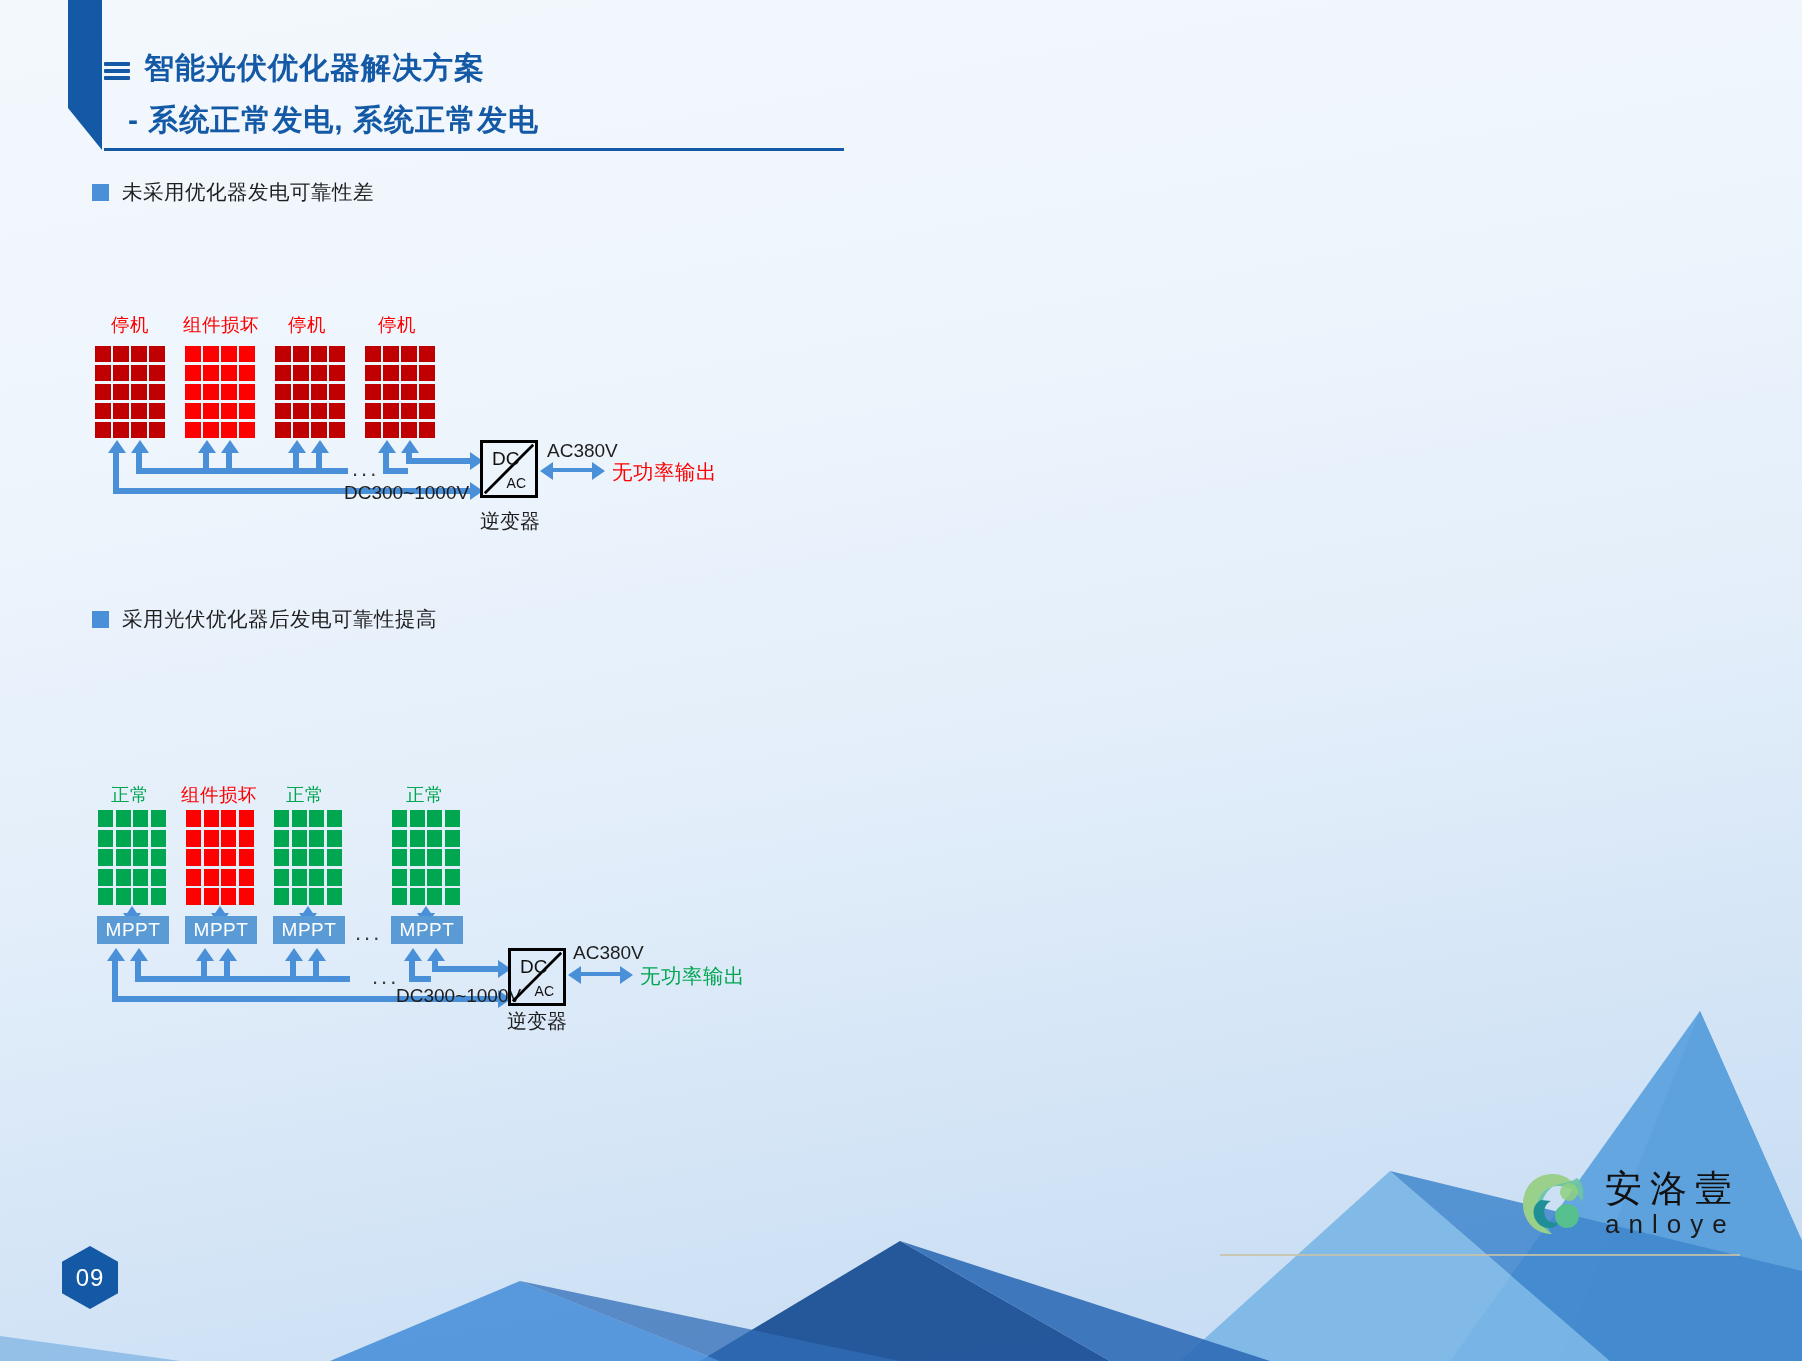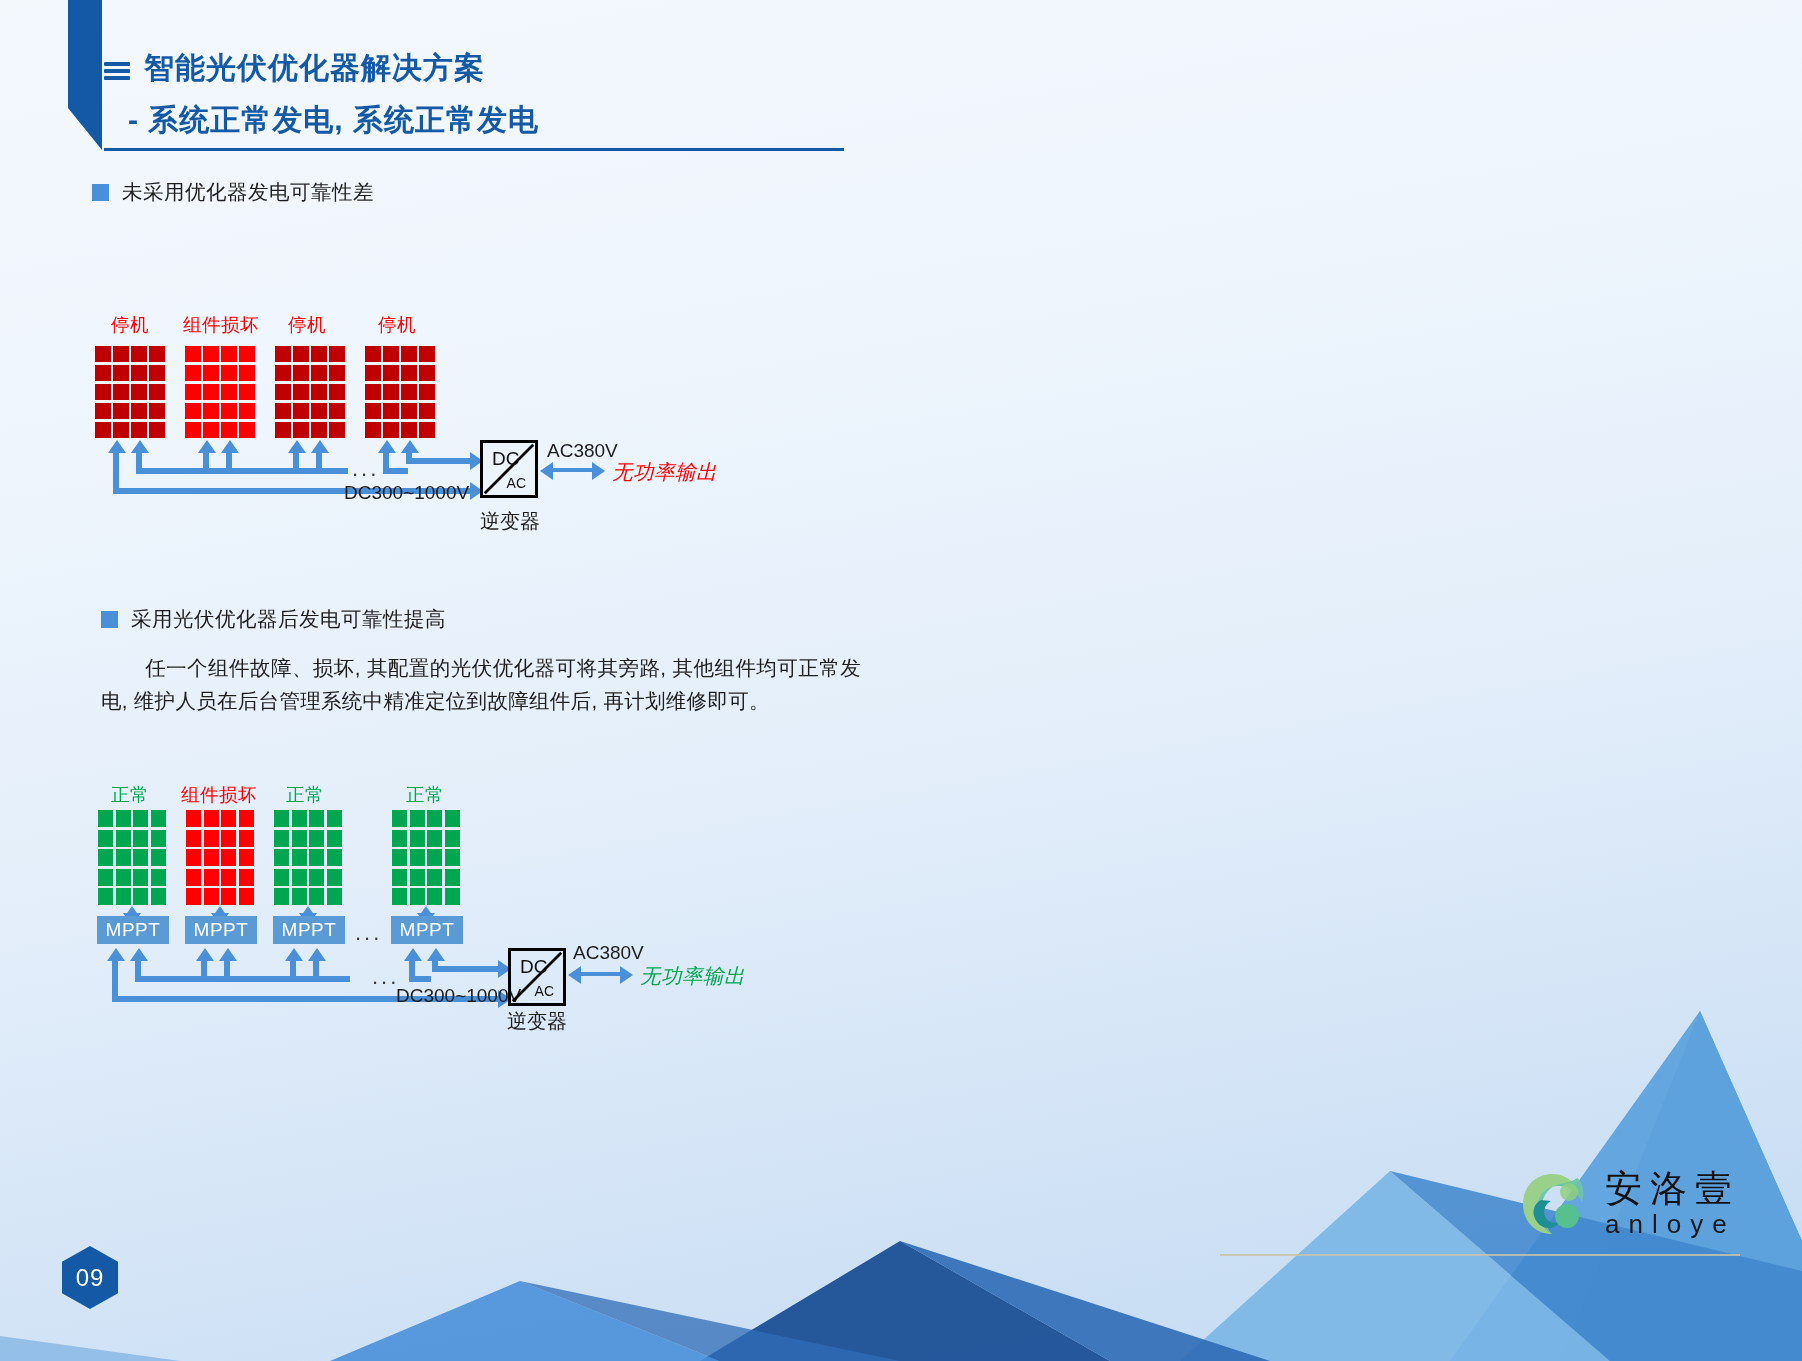--- a/index.html
+++ b/index.html
@@ -117,21 +117,21 @@
     position:absolute; font-size:20px; color:#1d1d1d; white-space:nowrap;
     text-align:center;
   }
   .dc-label {
     position:absolute; font-size:19px; color:#1d1d1d; white-space:nowrap;
   }
   .ac-label {
     position:absolute; font-size:19px; color:#1d1d1d; white-space:nowrap;
   }
   .out-label {
-    position:absolute; font-size:20.5px; white-space:nowrap; letter-spacing:.5px;font-style:italic;
+    position:absolute; font-size:20.5px; white-space:nowrap; letter-spacing:.5px;
   }
   .out-red { color:#ff0000; }
   .out-green { color:#00a650; }
 
   .mppt {
     position:absolute; background:#5b9bd5; color:#fff;
     font-size:19px; display:flex; align-items:center; justify-content:center;
     letter-spacing:.5px;
   }
 
@@ -333,26 +333,25 @@
     </div>
     <div class="inv-caption" style="left:470px;top:508px;width:80px;">逆变器</div>
 
     <div class="ac-label" style="left:547px;top:440px;">AC380V</div>
     <div class="arrow-left" style="left:540px;top:462px;"></div>
     <div class="wire" style="left:552px;top:468px;width:42px;height:4px;"></div>
     <div class="arrow-right" style="left:592px;top:462px;"></div>
     <div class="out-label out-red" style="left:612px;top:458px;">无功率输出</div>
   </div>
 
-  <div class="section" style="top:605px;margin-left:9px;">
+  <div class="section" style="top:605px;">
     <div class="sec-head">
       <span class="sec-sq"></span>
       <span class="sec-title">采用光伏优化器后发电可靠性提高</span>
     </div>
-    <div class="sec-body"><span class="indent"></span><span>任一个组件故障、损坏, 其配置的光伏优化器可将其旁路, 其他组件均可正常发电, 维护人员在后台管理系统中精准定位到故障组件后, 再计划维修即可。</span></div>
   </div>
 
   <div class="diagram" style="left:0;top:0;width:1802px;height:1361px;">
 
     <div class="panel-label lbl-green" style="left:90px;top:782px;width:80px;">正常</div>
     <div class="panel-label lbl-red" style="left:175px;top:782px;width:88px;">组件损坏</div>
     <div class="panel-label lbl-green" style="left:265px;top:782px;width:80px;">正常</div>
     <div class="panel-label lbl-green" style="left:385px;top:782px;width:80px;">正常</div>
 
     <div class="pv pv-green" style="left:98px;top:810px;width:68px;height:95px;grid-template-columns:repeat(4,1fr);grid-template-rows:repeat(5,1fr);">

